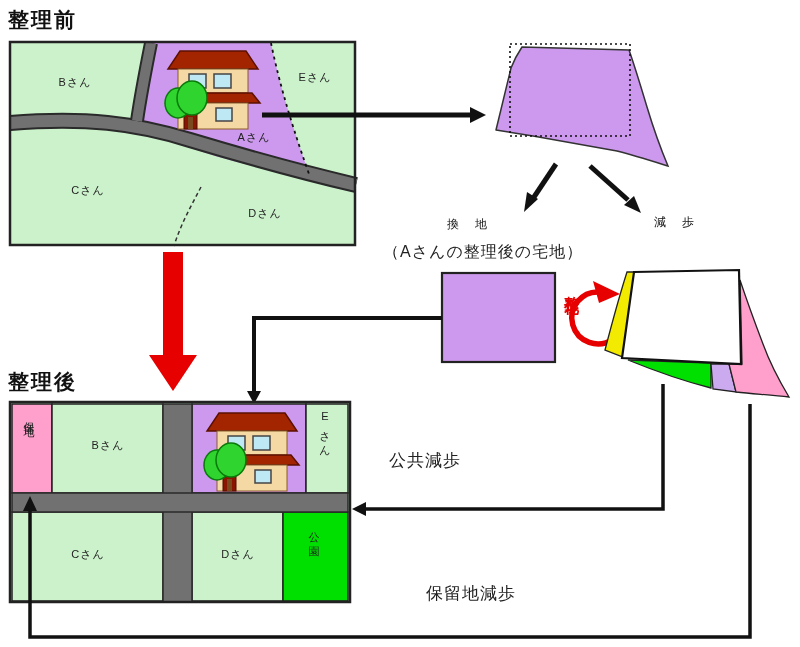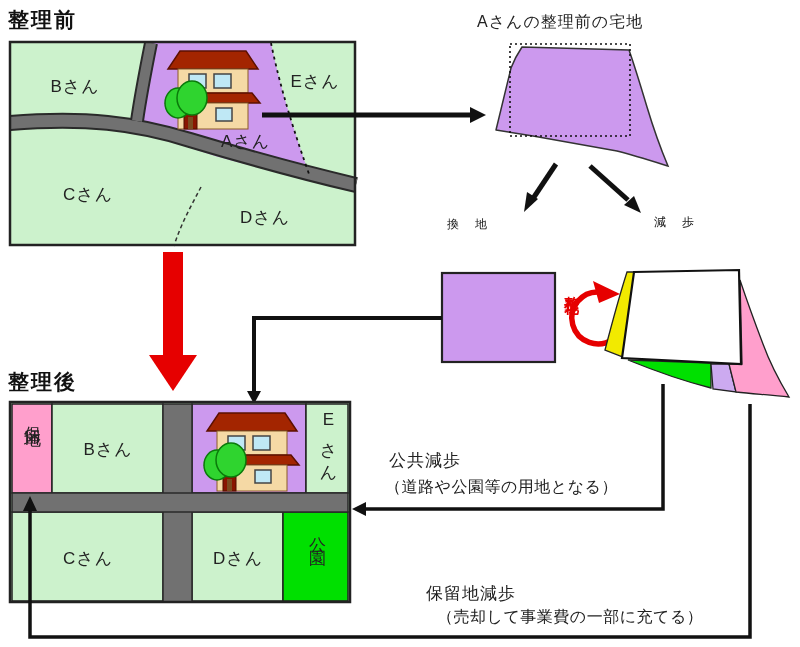--- a/index.html
+++ b/index.html
@@ -3,21 +3,21 @@
 <meta charset="utf-8">
 <style>
   html,body{margin:0;padding:0;background:#fff;}
   #stage{
     position:relative;width:800px;height:647px;background:#fff;overflow:hidden;
     font-family:"Liberation Sans","DejaVu Sans",sans-serif;color:#222;
   }
   #diagram-svg{position:absolute;left:0;top:0;}
   .lbl{position:absolute;white-space:nowrap;color:#222;}
   .title{font-size:21px;font-weight:bold;letter-spacing:2px;color:#111;}
-  .plot-label{font-size:17px;letter-spacing:1px;}
+  .plot-label{font-size:11px;letter-spacing:1px;}
   .small-label{font-size:16px;letter-spacing:1px;}
   .branch-label{font-size:12px;letter-spacing:2px;color:#111;}
   .note-title{font-size:17px;letter-spacing:1px;}
   .note-desc{font-size:16px;letter-spacing:0.5px;}
   .vtext{writing-mode:vertical-rl;text-orientation:upright;letter-spacing:2px;}
   .reshape{color:#e60000;font-weight:bold;font-size:15px;line-height:1.1;}
 </style>
 </head>
 <body>
 
@@ -121,36 +121,34 @@
     <rect x="163" y="252" width="20" height="104" fill="#e60000"></rect>
     <polygon points="149,355 197,355 173,391" fill="#e60000"></polygon>
   </g>
 </svg>
 
 <div class="lbl title" style="left:8px;top:6px;">整理前</div>
 <div class="lbl title" style="left:8px;top:368px;">整理後</div>
 
 <div class="lbl plot-label" style="left:40px;top:75px;width:70px;text-align:center;">Bさん</div>
 <div class="lbl plot-label" style="left:283px;top:70px;width:64px;text-align:center;">Eさん</div>
-<div class="lbl plot-label" style="left:221px;top:130px;width:66px;text-align:left;">Aさん</div>
+<div class="lbl plot-label" style="left:221px;top:130px;width:66px;text-align:center;">Aさん</div>
 <div class="lbl plot-label" style="left:53px;top:183px;width:70px;text-align:center;">Cさん</div>
 <div class="lbl plot-label" style="left:230px;top:206px;width:70px;text-align:center;">Dさん</div>
 
-<div class="lbl small-label" style="left:477px;top:12px;">Aさんの整理前の宅地</div>
 
 <div class="lbl branch-label" style="left:447px;top:216px;">換　地</div>
 <div class="lbl branch-label" style="left:654px;top:214px;">減　歩</div>
+<div class="lbl small-label" style="left:383px;top:242px;">（Aさんの整理後の宅地）</div>
 
 <div class="lbl vtext reshape" style="left:563px;top:284px;height:58px;">整形化</div>
 
 <div class="lbl vtext plot-label" style="left:21px;top:413px;height:72px;">保留地</div>
 <div class="lbl plot-label" style="left:73px;top:438px;width:70px;text-align:center;">Bさん</div>
 <div class="lbl vtext plot-label" style="left:317px;top:410px;height:78px;">Eさん</div>
 <div class="lbl plot-label" style="left:53px;top:547px;width:70px;text-align:center;">Cさん</div>
 <div class="lbl plot-label" style="left:203px;top:547px;width:70px;text-align:center;">Dさん</div>
 <div class="lbl vtext plot-label" style="left:306px;top:523px;height:70px;letter-spacing:14px;">公園</div>
 
 <div class="lbl note-title" style="left:377px;top:449px;margin-left:12px;">公共減歩</div>
-<div class="lbl note-desc" style="left:385px;top:477px;">（道路や公園等の用地となる）</div>
 <div class="lbl note-title" style="left:426px;top:582px;">保留地減歩</div>
-<div class="lbl note-desc" style="left:437px;top:607px;">（売却して事業費の一部に充てる）</div>
 
 </div>
 
 </body></html>

